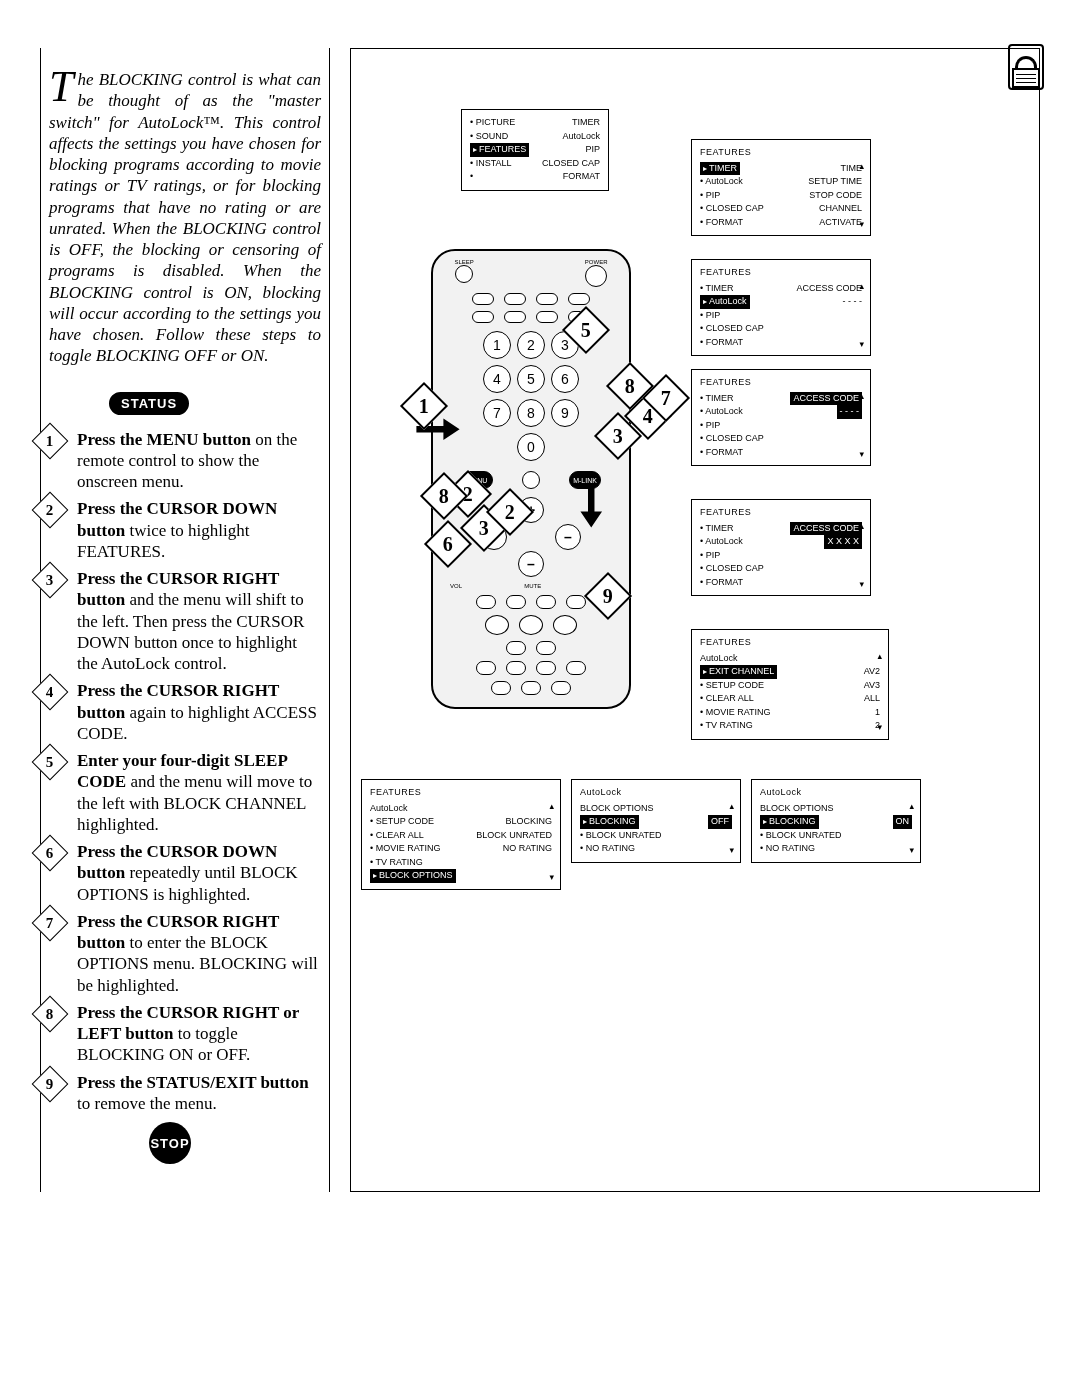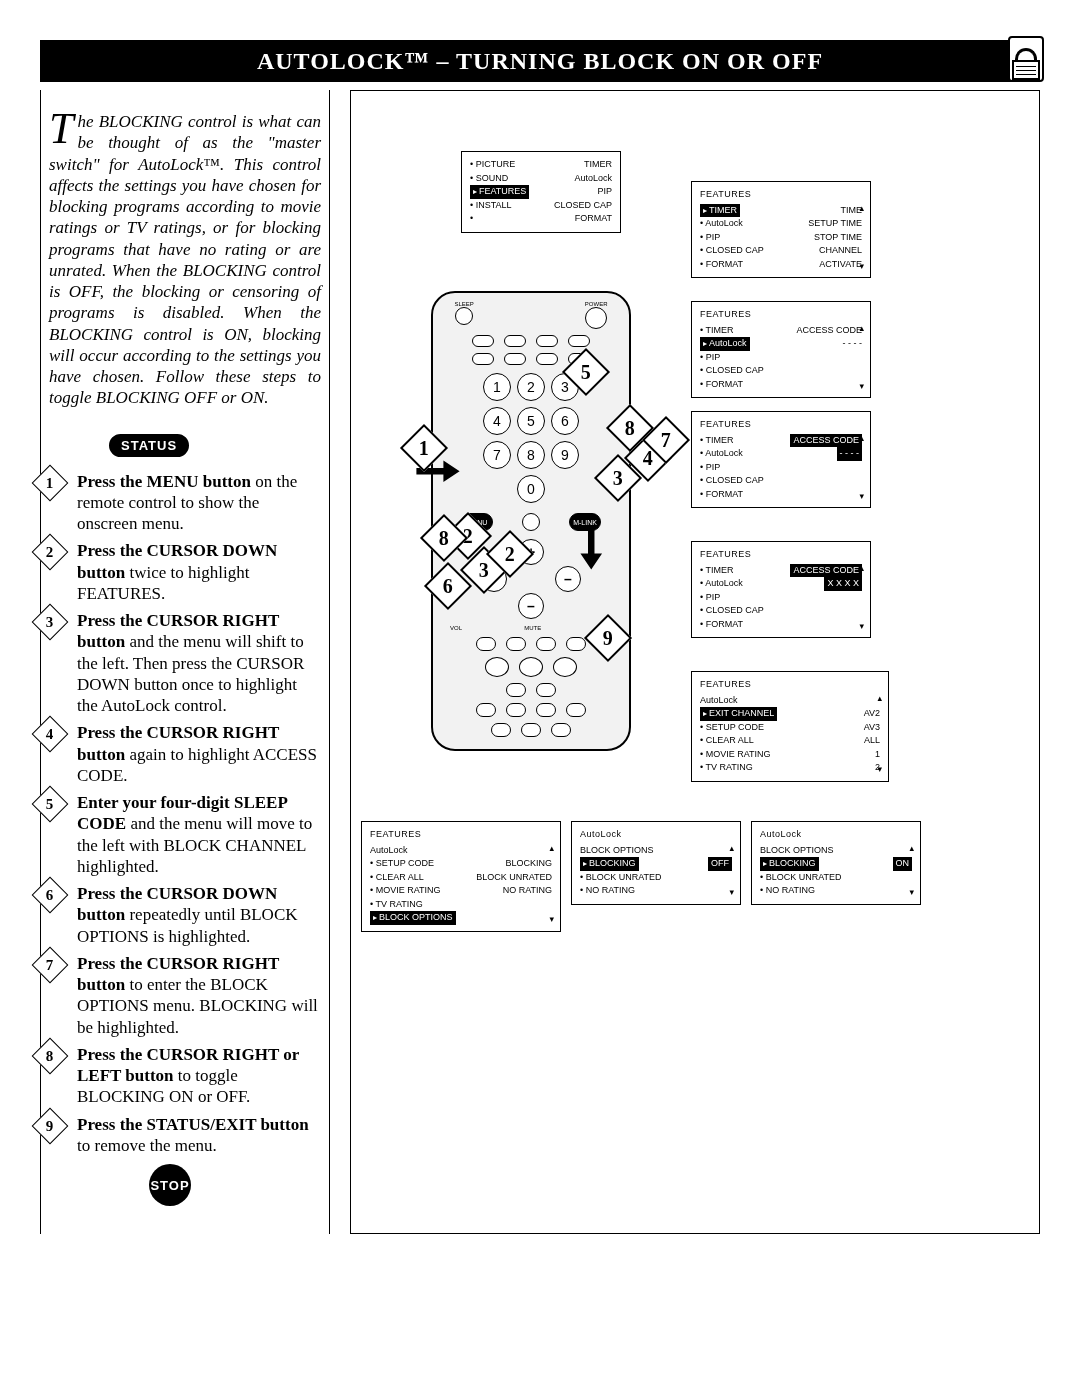--- a/index.html
+++ b/index.html
@@ -212,23 +212,20 @@
 <div class="page">
   <div class="lock-icon">
     <div class="arc"></div>
     <div class="body">
         <div class="line"></div>
         <div class="line"></div>
         <div class="line"></div>
       </div>
   </div>
 
-  <div class="title-bar">
-    <span>AUTOLOCK™ – TURNING BLOCK ON OR OFF</span>
-  </div>
 
   <div class="cols">
 
     <div class="left">
       <p class="intro">
         <span class="dropcap">T</span><span>he BLOCKING control is what can be thought of as the "master switch" for AutoLock™. This control affects the settings you have chosen for blocking programs according to movie ratings or TV ratings, or for blocking programs that have no rating or are unrated. When the BLOCKING control is OFF, the blocking or censoring of programs is disabled. When the BLOCKING control is ON, blocking will occur according to the settings you have chosen. Follow these steps to toggle BLOCKING OFF or ON.</span>
       </p>
 
       <div class="begin-badge">STATUS</div>
 
@@ -278,21 +275,21 @@
                 <span>9</span>
               </div>
             </div><b>Press the STATUS/EXIT button</b> to remove the menu.</div>
         </div>
 
       <div class="stop-badge">STOP</div>
     </div>
 
     <div class="right">
 
-      <div class="menu-box" style="left:110px; top:60px; width:160px;" id="m1">
+      <div class="menu-box" style="left:110px; top:60px; width:148px;" id="m1">
           <div class="row">
             <span class="l"><span class="bullet">PICTURE</span></span>
             <span class="r">TIMER</span>
           </div>
           <div class="row">
             <span class="l"><span class="bullet">SOUND</span></span>
             <span class="r">AutoLock</span>
           </div>
           <div class="row">
             <span class="l"><span class="inv cursor">FEATURES</span></span>
@@ -313,21 +310,21 @@
           <div class="row">
             <span class="l"><span class="inv cursor">TIMER</span></span>
             <span class="r">TIME</span>
           </div>
           <div class="row">
             <span class="l"><span class="bullet">AutoLock</span></span>
             <span class="r">SETUP TIME</span>
           </div>
           <div class="row">
             <span class="l"><span class="bullet">PIP</span></span>
-            <span class="r">STOP TIME</span>
+            <span class="r">STOP CODE</span>
           </div>
           <div class="row">
             <span class="l"><span class="bullet">CLOSED CAP</span></span>
             <span class="r">CHANNEL</span>
           </div>
           <div class="row">
             <span class="l"><span class="bullet">FORMAT</span></span>
             <span class="r">ACTIVATE</span>
           </div>
           <span class="arrow-up">▴</span>

